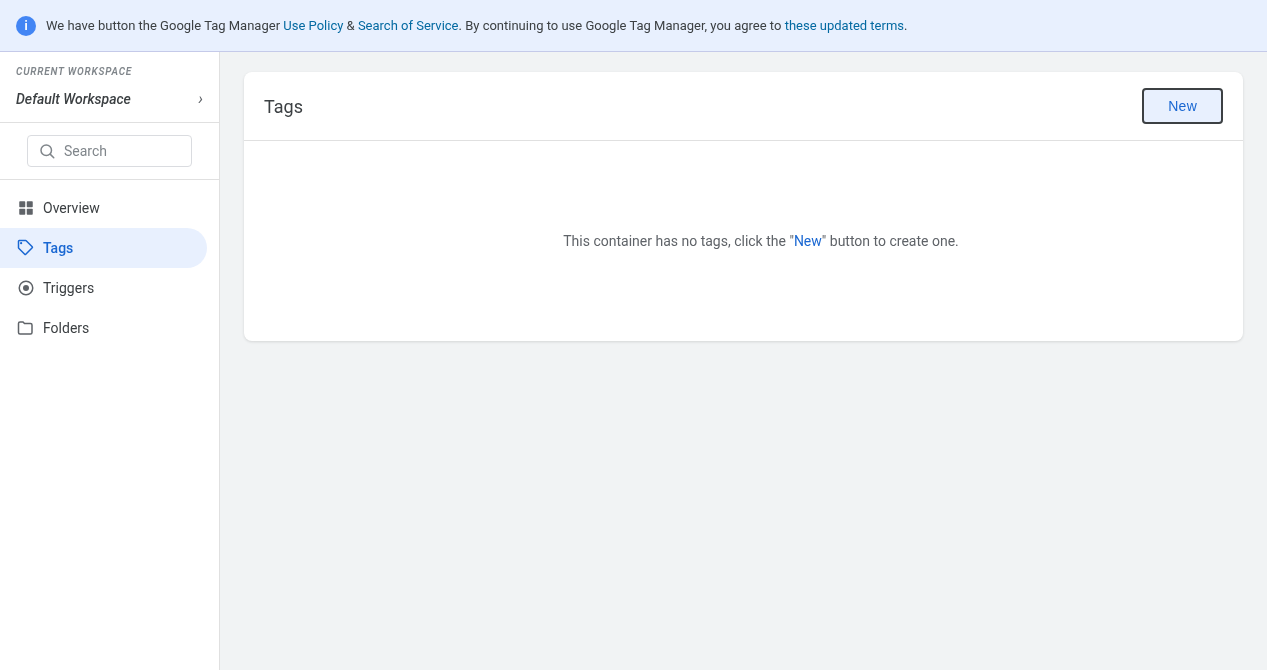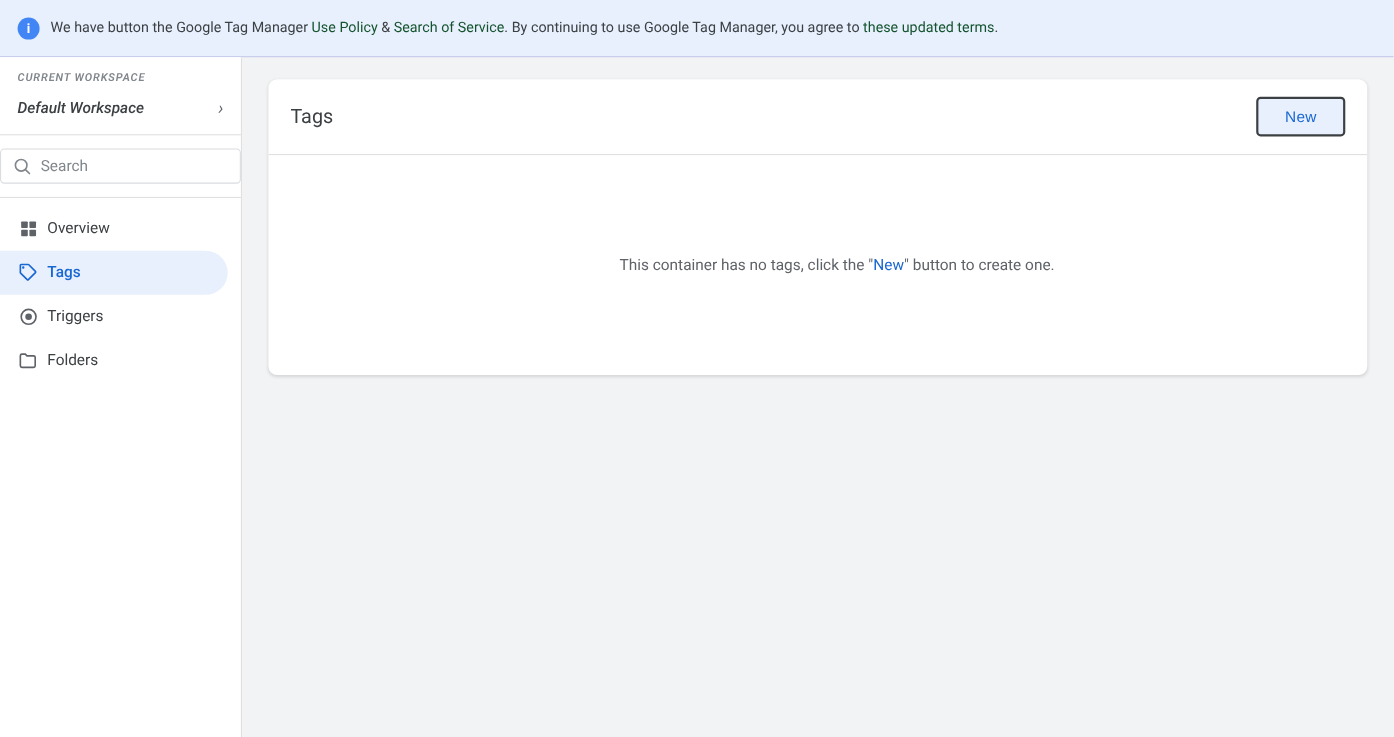--- a/index.html
+++ b/index.html
@@ -34,21 +34,21 @@
       justify-content: center;
       font-size: 12px;
       font-weight: bold;
       flex-shrink: 0;
     }
     .notification-bar .notification-text {
       font-size: 13px;
       color: #3c4043;
     }
     .notification-bar .notification-text a {
-      color: #14532d;
+      color: #0369a1;
       text-decoration: none;
     }
 
     
     .main-layout {
       display: flex;
       height: calc(670px - 52px);
     }
 
     
@@ -86,21 +86,21 @@
       font-weight: 500;
       color: #3c4043;
     }
     .workspace-chevron {
       color: #5f6368;
       font-size: 16px;
     }
 
     
     .search-section {
-      padding: 12px 0;
+      padding: 12px 27px;
       border-bottom: 1px solid #e0e0e0;
     }
     .search-box {
       display: flex;
       align-items: center;
       gap: 8px;
       border: 1px solid #dadce0;
       border-radius: 4px;
       padding: 6px 10px;
       background: #fff;

